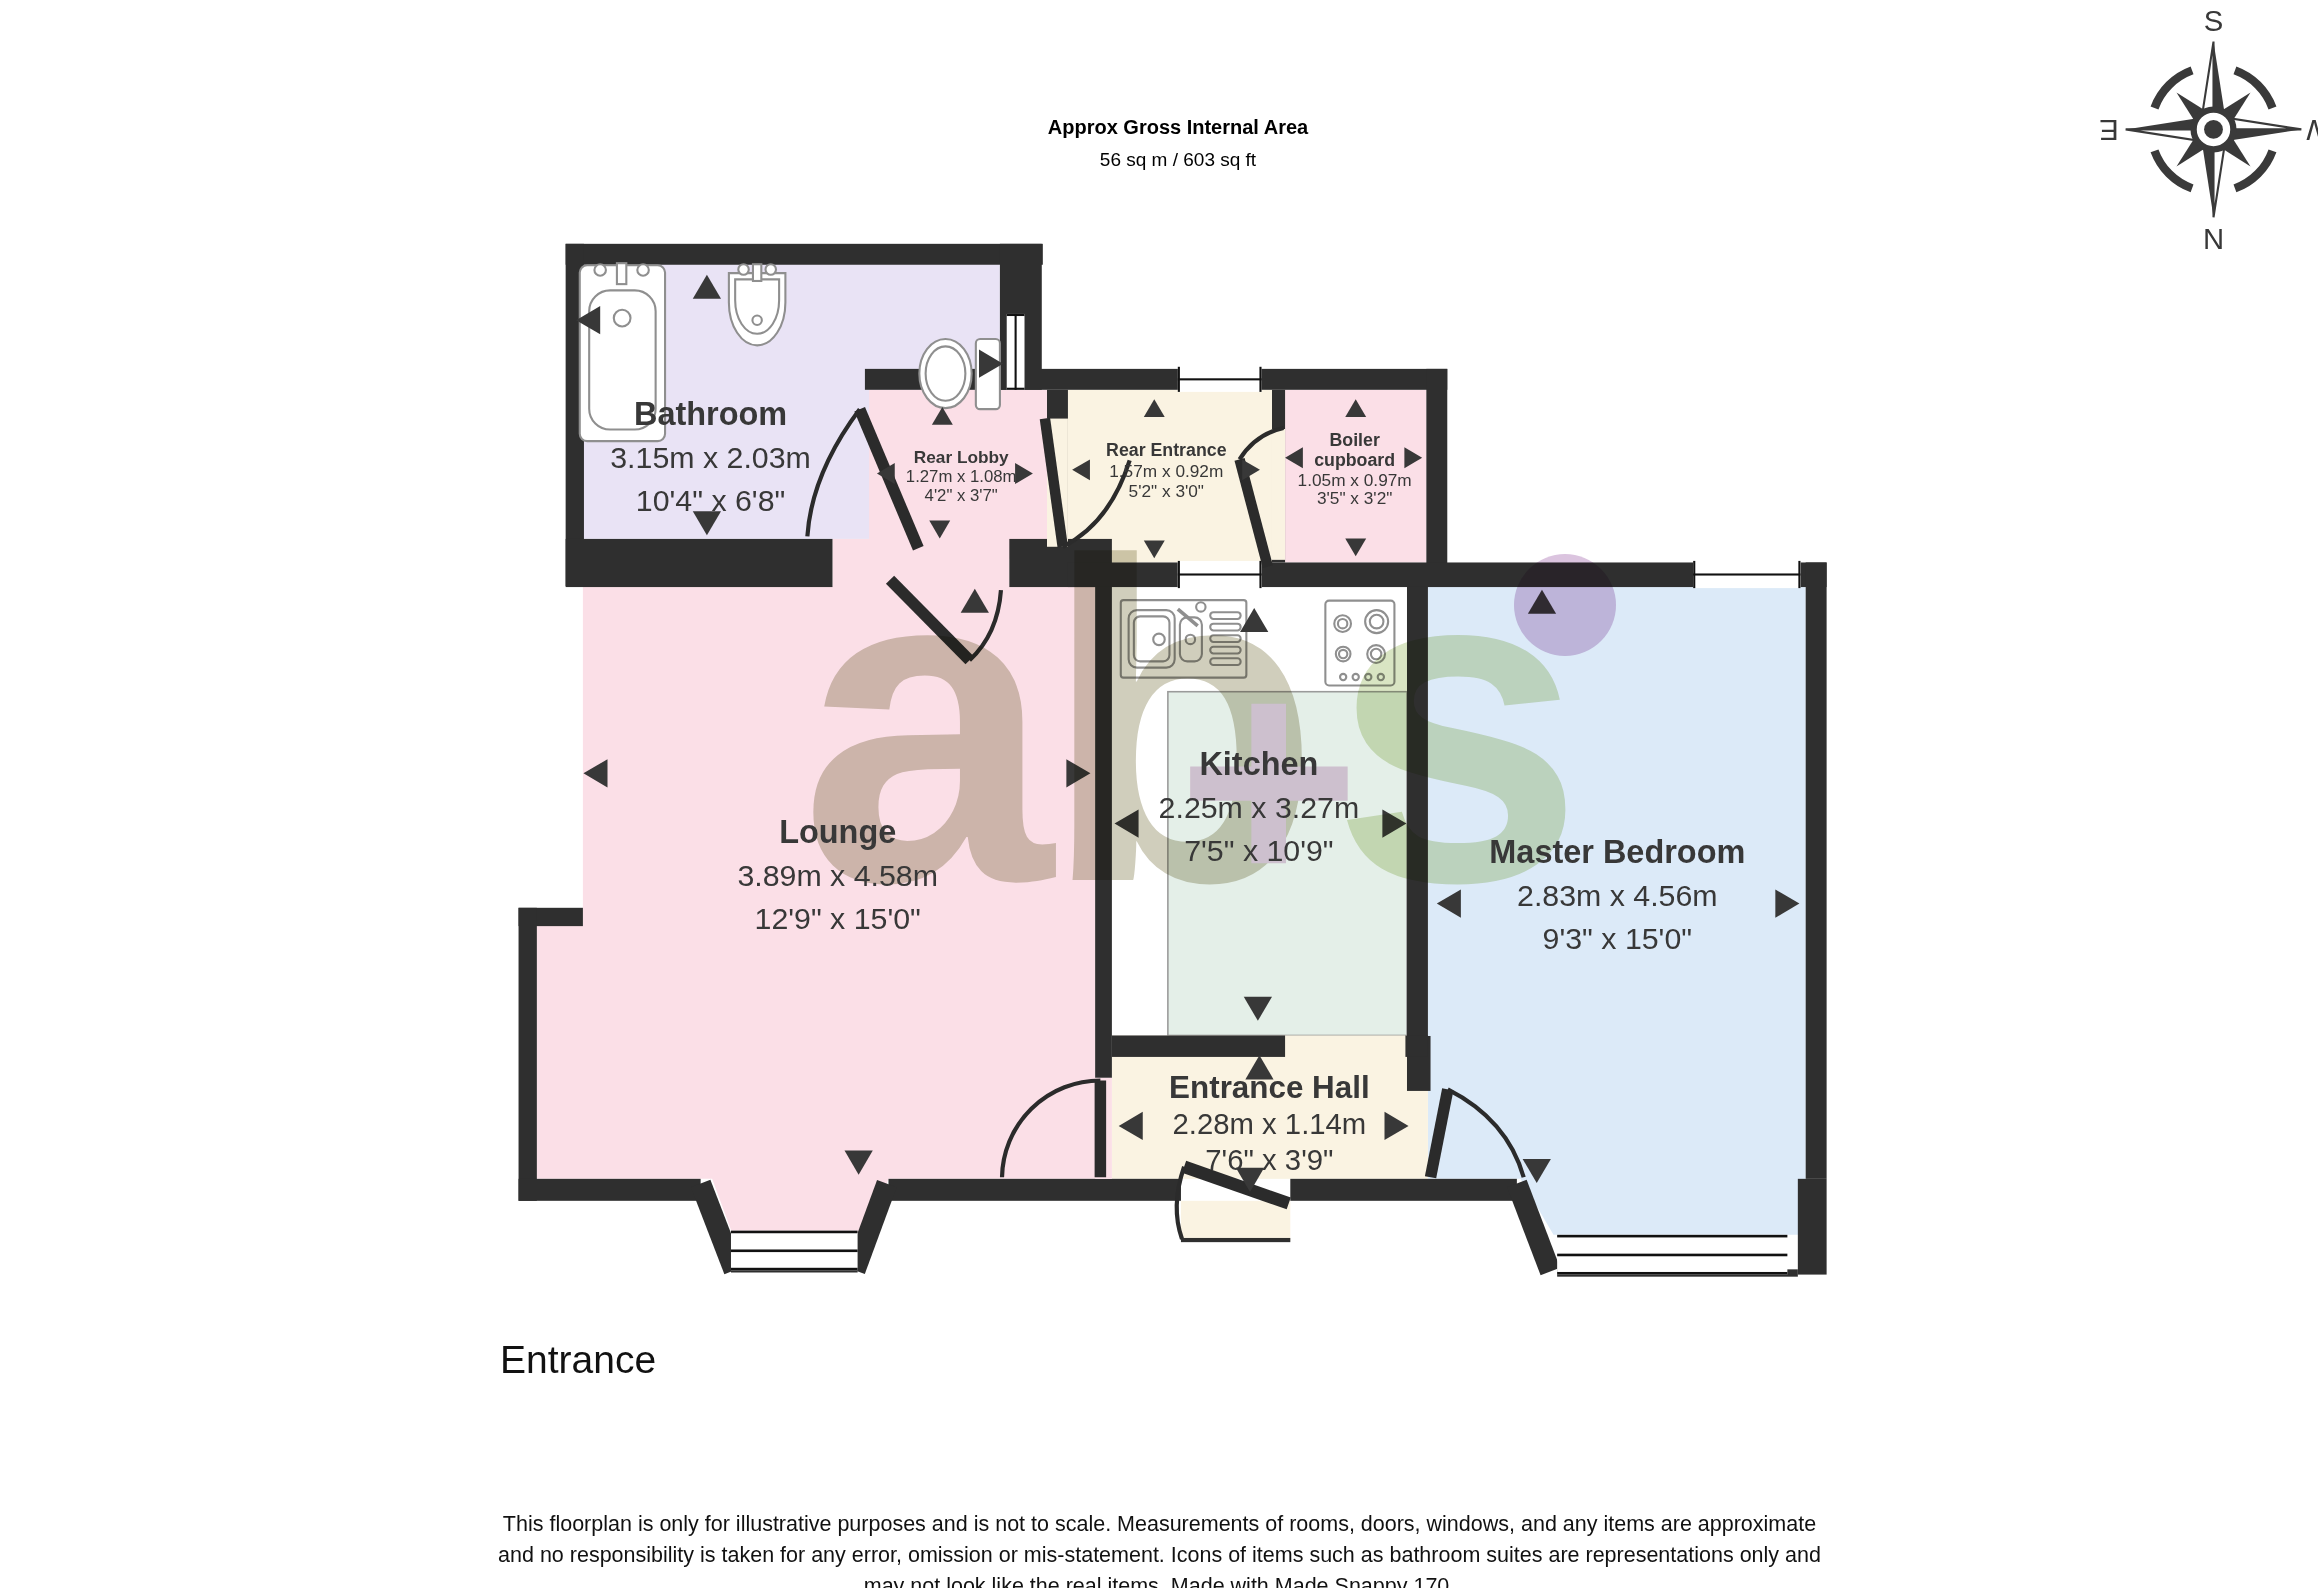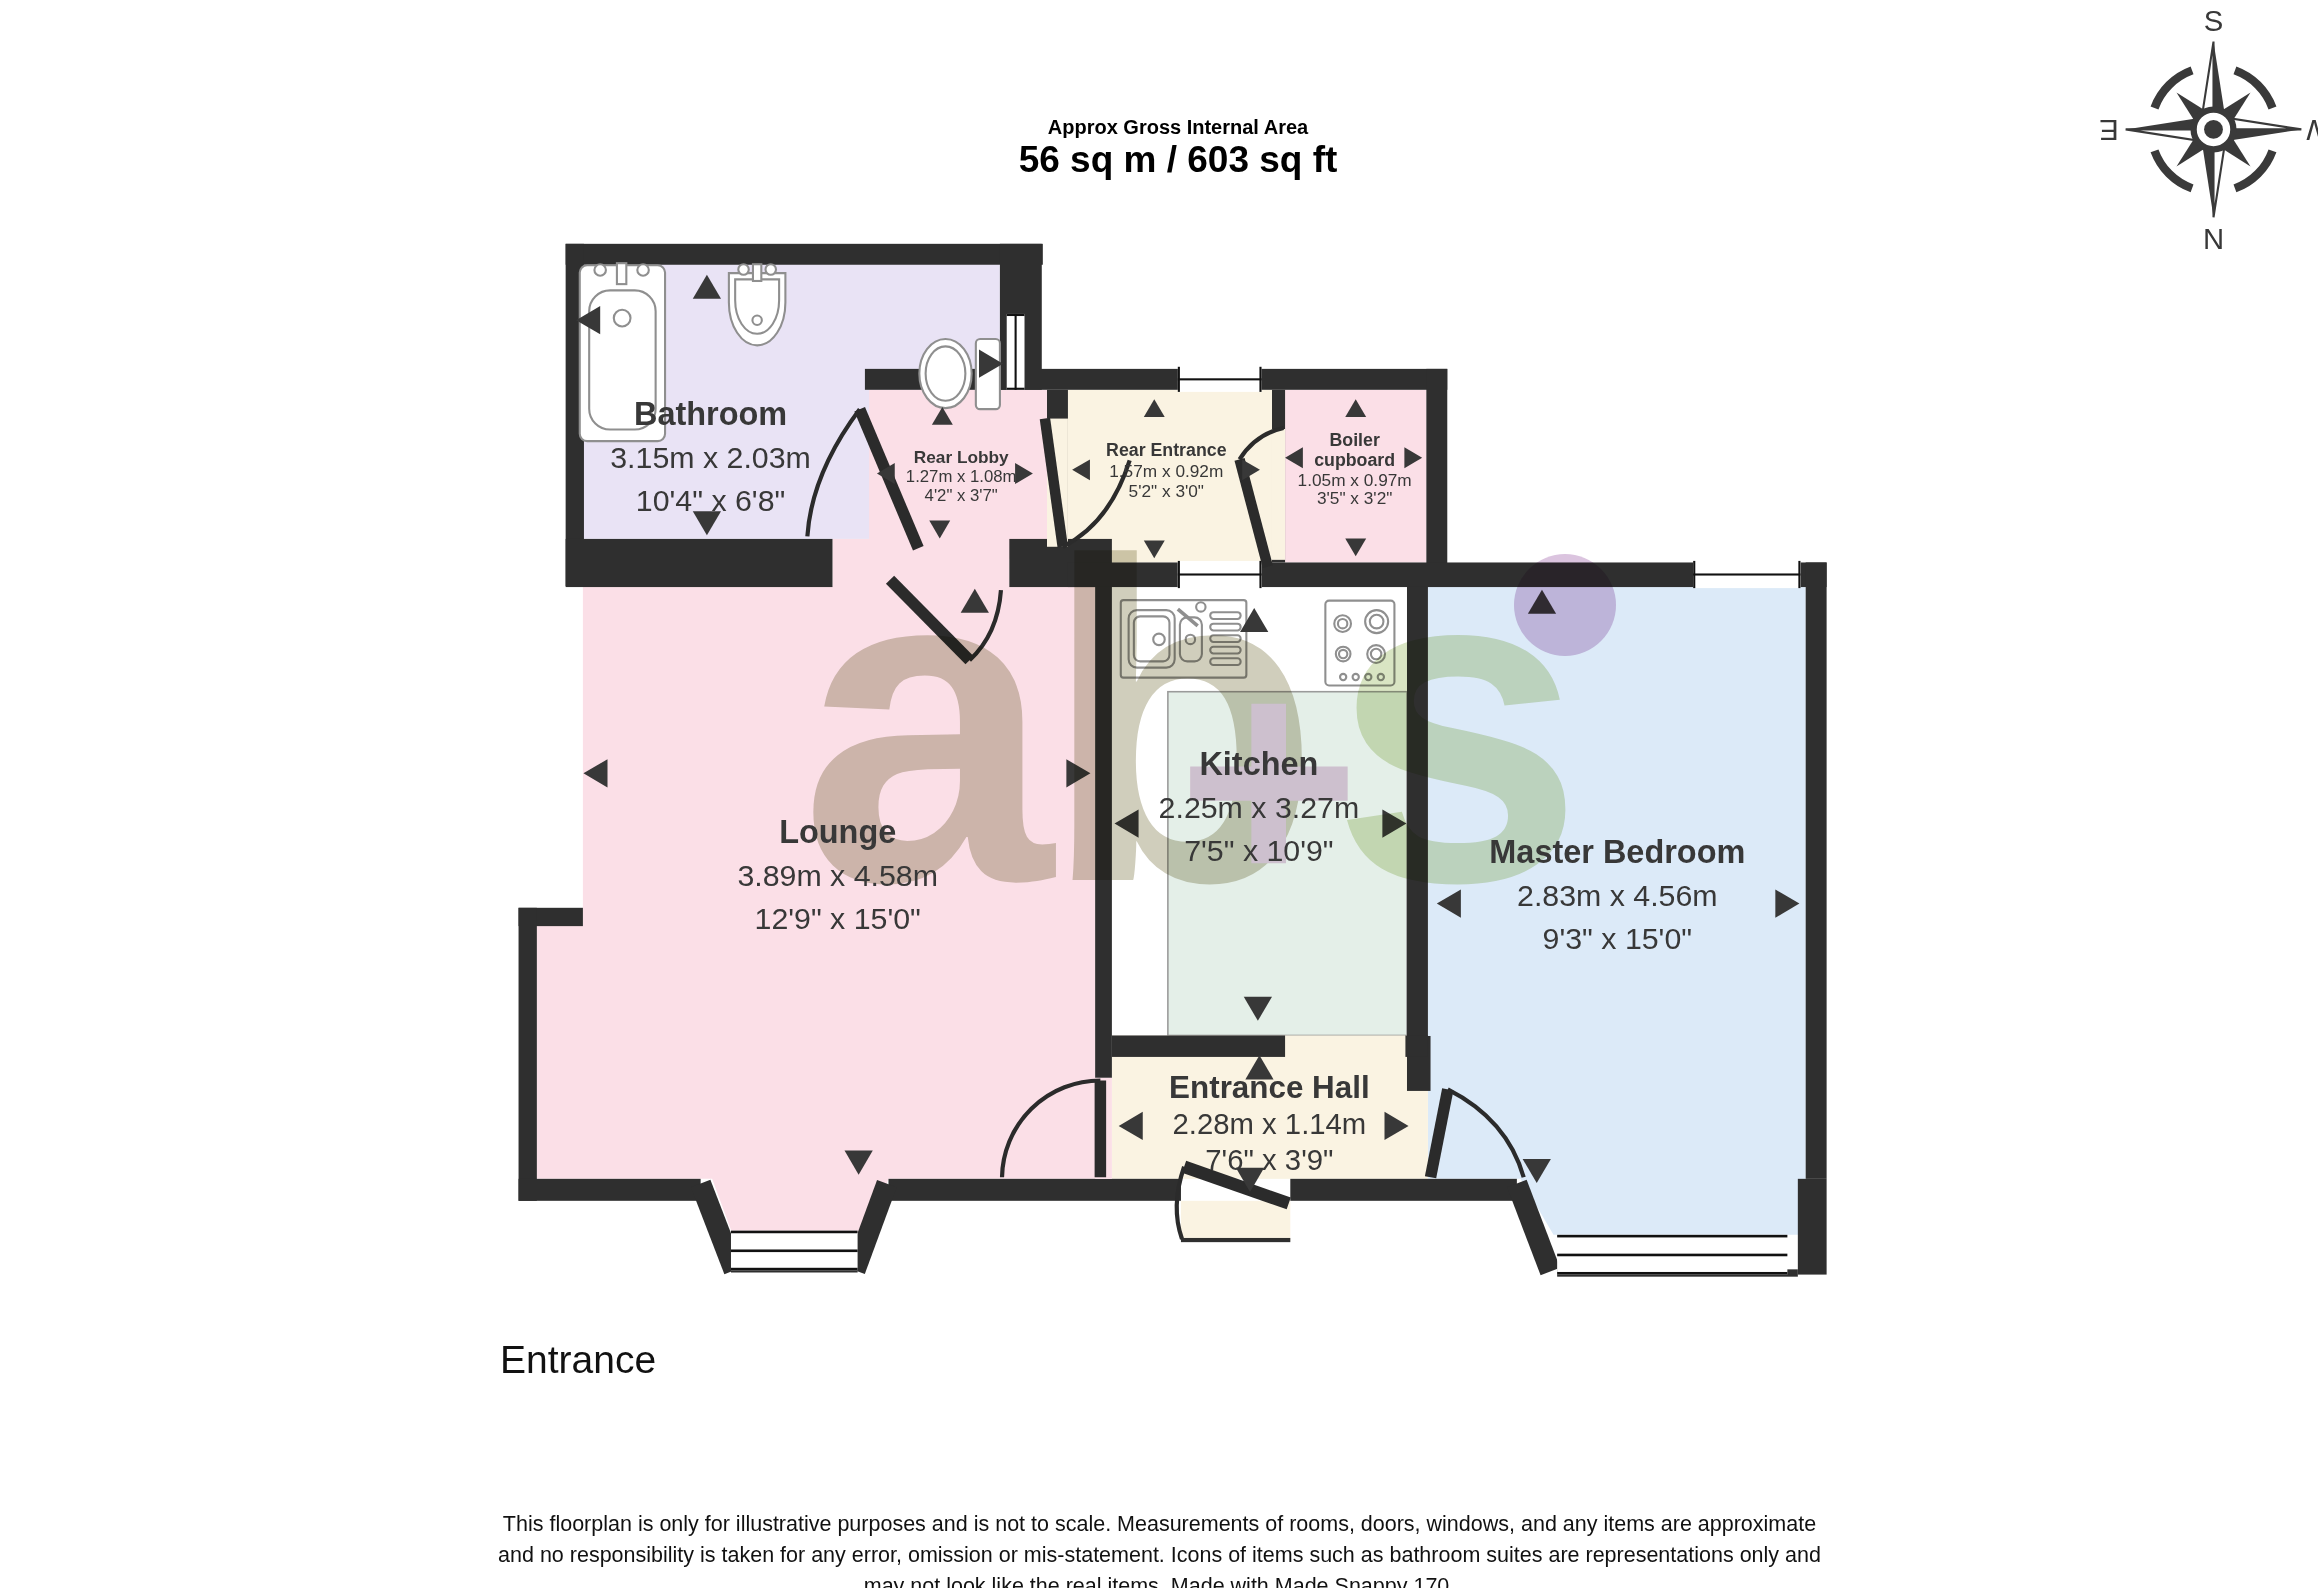--- a/index.html
+++ b/index.html
@@ -1,20 +1,20 @@
 <!DOCTYPE html>
 <html style="font-size:8.4px"><head>
 <meta charset="utf-8">
 <style>
   html,body{margin:0;padding:0;background:#fff;}
   body{font-family:"Liberation Sans","DejaVu Sans",sans-serif;}
   #page{position:relative;width:2319px;height:1588px;background:#fff;overflow:hidden;}
   .title-block{position:absolute;left:966px;top:63px;width:424px;text-align:center;color:#000;}
   .title-block .l1{font-size:20px;font-weight:bold;line-height:33px;margin-top:48px;}
-  .title-block .l2{font-size:37px;font-weight:bold;line-height:32px;}
+  .title-block .l2{font-size:19px;font-weight:normal;line-height:32px;}
   #plan-svg,#label-svg{position:absolute;left:0;top:0;}
   .watermark{position:absolute;left:12px;top:0;width:2319px;height:1588px;pointer-events:none;
              mix-blend-mode:multiply;opacity:0.55;}
   .watermark span{position:absolute;line-height:1;font-weight:bold;}
   .wm-ab{left:788px;top:495px;font-size:455px;color:#a9a585;letter-spacing:-10.5px;}
   .wm-s{left:1319px;top:495px;font-size:455px;color:#b9cf92;}
   .wm-plus{left:1165px;top:623px;font-size:314px;color:#d2a3cb;}
   .wm-dot{position:absolute;left:1502px;top:554px;width:102px;height:102px;border-radius:50%;
           background:#bd93c5;}
   .wm-tag{left:1005px;top:802px;font-size:84px;font-weight:bold;color:#a49ec2;letter-spacing:-2.1px;}

